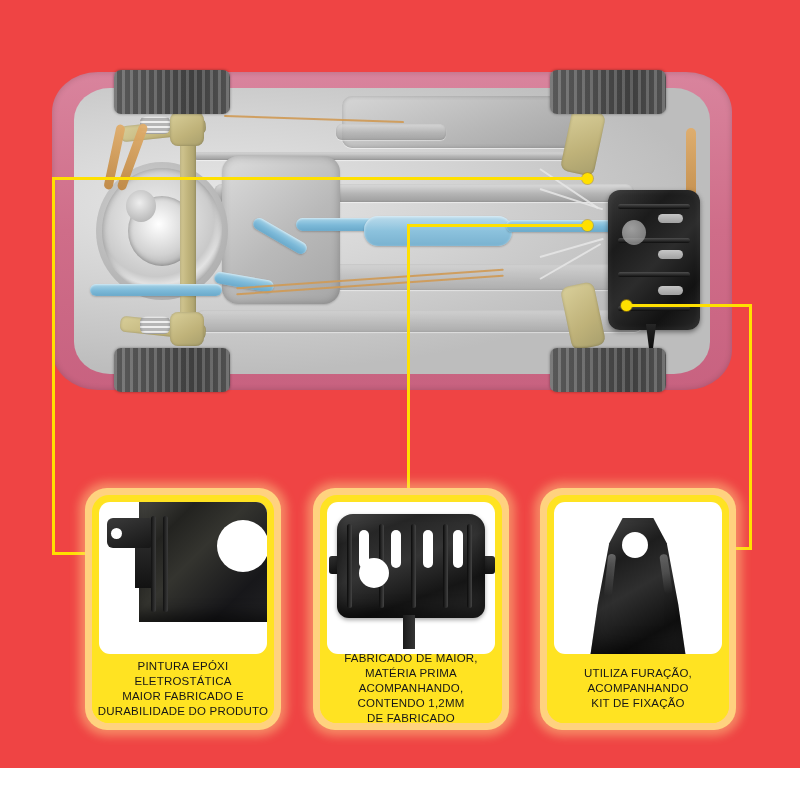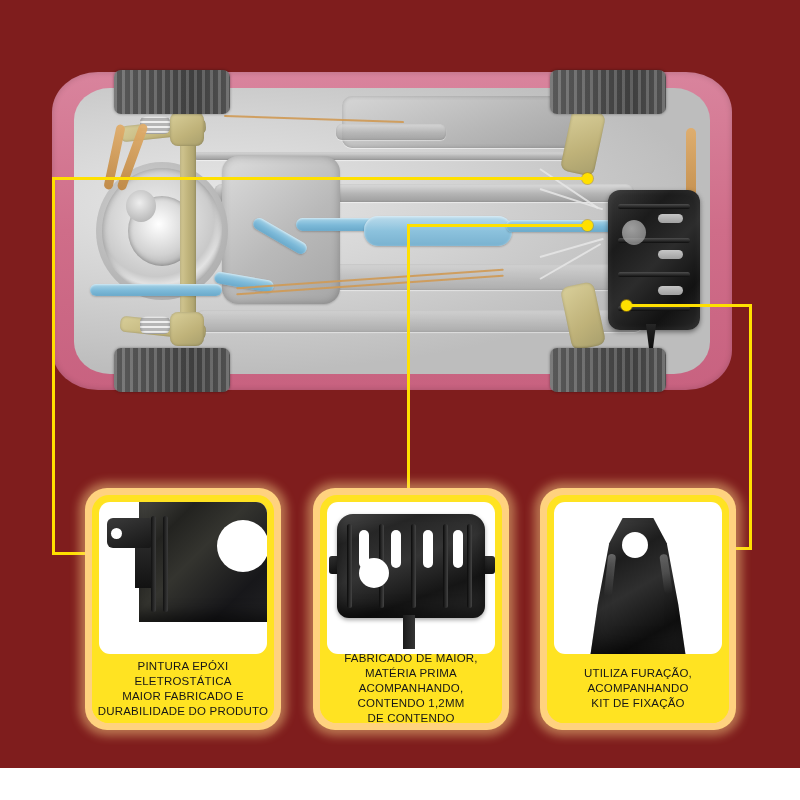--- a/index.html
+++ b/index.html
@@ -1,19 +1,19 @@
 <!DOCTYPE html>
 <html><head>
 <meta charset="utf-8">
 <style>
   html,body{margin:0;padding:0;background:#ffffff;}
   body{width:800px;height:800px;position:relative;overflow:hidden;
        font-family:"Liberation Sans", sans-serif;}
 
-  #stage{position:absolute;left:0;top:0;width:800px;height:768px;background:#7f1d1d;}
+  #stage{position:absolute;left:0;top:0;width:800px;height:768px;background:#ef4444;}
 
   
   #car-wrap{position:absolute;left:52px;top:72px;width:680px;height:318px;}
 
   .car-body{position:absolute;left:0;top:0;width:680px;height:318px;
             border-radius:46px/40px;
             background:linear-gradient(180deg,#d9849d 0%,#cf6d89 50%,#c86280 100%);
             box-shadow:inset 0 0 6px rgba(0,0,0,.18);}
   .car-floor{position:absolute;left:22px;top:16px;width:636px;height:286px;
              border-radius:36px/32px;
@@ -282,21 +282,21 @@
       <div class="p2-slot" style="left:96px;top:28px;"></div>
       <div class="p2-slot" style="left:126px;top:28px;"></div>
       <div class="p2-hole"></div>
       <div class="p2-stem"></div>
     </div>
     <div class="band">
       <p>
         <span>FABRICADO DE MAIOR,</span><br>
         <span>MATÉRIA PRIMA ACOMPANHANDO,</span><br>
         <span>CONTENDO 1,2MM</span><br>
-        <span>DE CONTENDO</span>
+        <span>DE FABRICADO</span>
       </p>
     </div>
   </div>
 
   <div class="card" style="left:540px;">
     <div class="frame"></div>
     <div class="inner"></div>
     <div class="photo">
       <div class="p3-brk"></div>
       <div class="p3-gl"></div>

